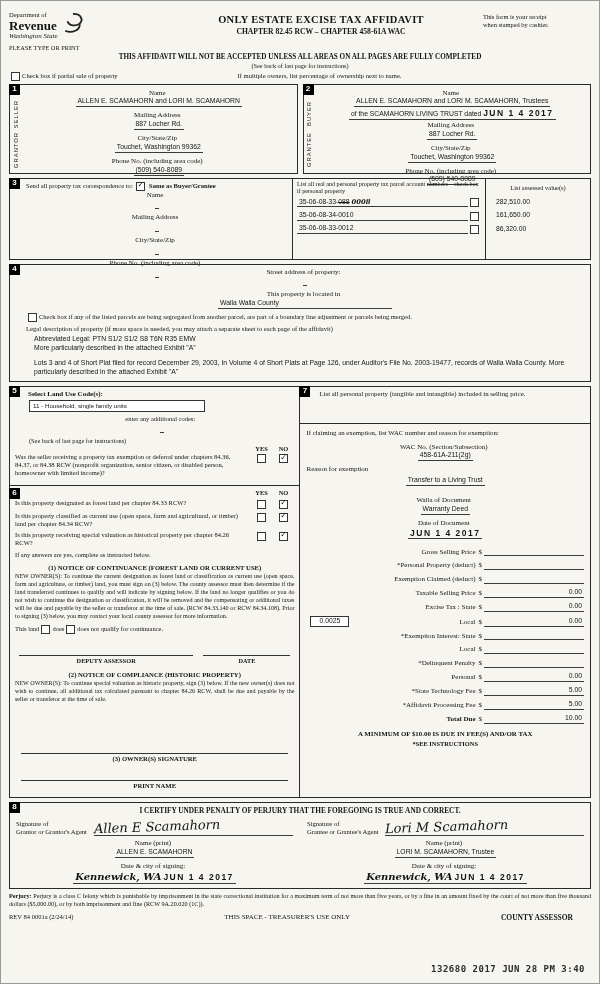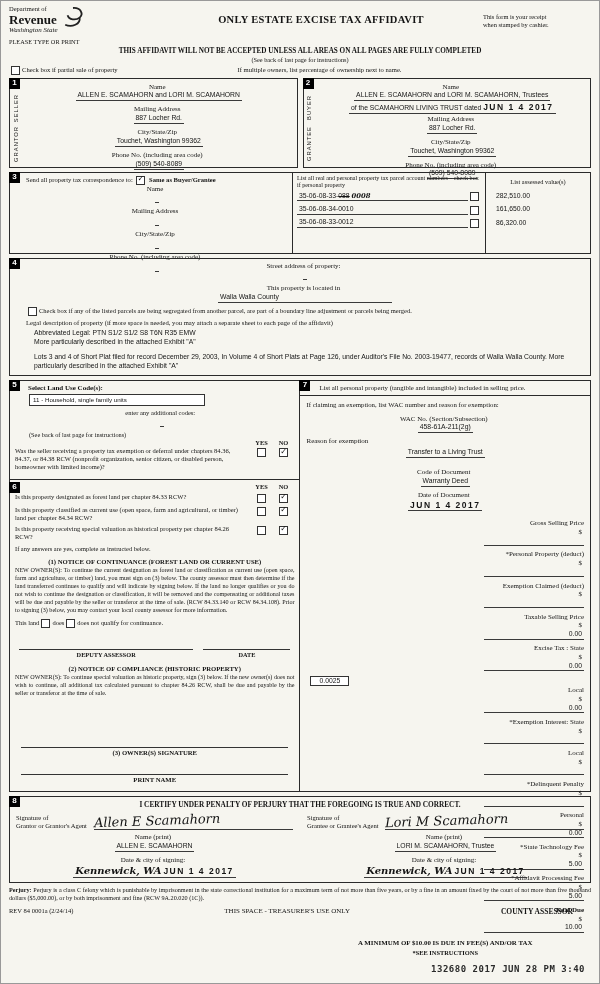--- a/index.html
+++ b/index.html
@@ -18,21 +18,21 @@
   .frow{display:flex;align-items:center;margin-bottom:4px;flex-direction:column;}
   .frow .lbl{white-space:nowrap;margin-right:3px;}
   .stampd{font-family:"Liberation Sans",sans-serif;font-weight:bold;font-size:8.5px;letter-spacing:1.5px;white-space:nowrap;}
   .sig{font-family:"DejaVu Serif",serif;font-style:italic;font-size:13px;display:inline-block;transform:rotate(-2deg);}
   .hand{font-family:"DejaVu Serif",serif;font-style:italic;font-weight:bold;}
   .struck{text-decoration:line-through;}
 
   
   .hdr{display:flex;align-items:flex-start;}
   .hdr-left{width:150px;}
-  .logo-row{display:flex;align-items:flex-start;gap:3px;}
+  .logo-row{display:flex;align-items:flex-start;gap:3px;margin-top:6px;}
   .logo-dept{font-size:6.5px;}
   .logo-name{font-size:13px;font-weight:bold;line-height:1;}
   .logo-state{font-size:7px;font-style:italic;}
   .type-print{font-size:6.3px;margin-top:3px;}
   .hdr-center{flex:1;text-align:center;padding-top:8px;}
   .title{font-size:10.5px;font-weight:bold;letter-spacing:0.3px;}
   .chapter{font-size:7.6px;font-weight:bold;margin-top:1px;}
   .hdr-right{width:108px;font-size:6.4px;text-align:left;padding-top:8px;}
   .warn{text-align:center;font-weight:bold;font-size:7.2px;margin-top:1px;}
   .seeback{text-align:center;font-size:6.3px;}
@@ -85,21 +85,21 @@
   .dep-line{border-bottom:1px solid #333;height:9px;}
   .dep-lbl{text-align:center;font-weight:bold;font-size:6.3px;margin-top:1px;}
   .sigline-block{margin-top:auto;padding:0 6px;}
   .sigline{border-bottom:1px solid #333;height:11px;}
   .sigline-lbl{text-align:center;font-weight:bold;font-size:6.7px;margin:1px 0 6px 0;}
 
   
   .mid-right{width:50%;padding:3px 6px 4px 6px;position:relative;display:flex;flex-direction:column;box-sizing:border-box;}
   .s7-head{padding-left:13px;font-size:6.8px;}
   .hrule{border-top:1px solid #2a2a2a;margin:3px -6px;}
-  .m-row{display:flex;justify-content:flex-end;align-items:flex-end;margin-bottom:4.6px;flex-direction:column;}
+  .m-row{display:flex;justify-content:flex-end;align-items:flex-end;margin-bottom:4.6px;}
   .m-label{white-space:nowrap;font-size:7px;}
   .m-dollar{margin:0 2px 0 3px;}
   .m-line{width:100px;border-bottom:1px solid #3a3a3a;text-align:right;font-family:"Liberation Sans",sans-serif;
           font-size:6.8px;min-height:9px;padding:0 2px;box-sizing:border-box;}
   .rate-box{border:1px solid #333;background:#fff;padding:0 8px;margin-right:auto;margin-left:4px;
             font-family:"Liberation Sans",sans-serif;font-size:6.8px;}
   .min-note{text-align:center;font-weight:bold;font-size:6.9px;margin-top:2px;}
 
   
   .s8{border:1px solid #2a2a2a;margin-top:4px;position:relative;padding:3px 6px 4px 6px;}
@@ -132,20 +132,21 @@
         </div>
         <svg width="24" height="24" viewBox="0 0 40 40">
           <path d="M20 5 C33 4 38 15 31 21 C25 26 13 25 11 17" fill="none" stroke="#222" stroke-width="3"></path>
           <path d="M7 33 C18 38 33 32 31 21" fill="none" stroke="#222" stroke-width="3"></path>
         </svg>
       </div>
       <div class="type-print">PLEASE TYPE OR PRINT</div>
     </div>
     <div class="hdr-center">
       <div class="title">ONLY ESTATE EXCISE TAX AFFIDAVIT</div>
+      <div class="chapter">CHAPTER 82.45 RCW – CHAPTER 458-61A WAC</div>
     </div>
     <div class="hdr-right">
       <div>This form is your receipt</div>
       <div>when stamped by cashier.</div>
     </div>
   </div>
   <div class="warn">THIS AFFIDAVIT WILL NOT BE ACCEPTED UNLESS ALL AREAS ON ALL PAGES ARE FULLY COMPLETED</div>
   <div class="seeback">(See back of last page for instructions)</div>
   <div class="partial">
     <span class="cb"></span>
@@ -388,21 +389,21 @@
       <div style="font-size:6.8px;margin:2px 0 5px 0;">If claiming an exemption, list WAC number and reason for exemption:</div>
       <div class="frow">
           <span class="lbl">WAC No. (Section/Subsection)</span>
         <span class="fill"><span class="val">458-61A-211(2g)</span></span>
         </div>
       <div style="font-size:7px;margin-bottom:2px;">Reason for exemption</div>
       <div class="frow">
           <span class="fill"><span class="val">Transfer to a Living Trust</span></span>
         </div>
       <div class="frow" style="margin-top:6px;">
-          <span class="lbl">Code of Document</span>
+          <span class="lbl">Walla of Document</span>
         <span class="fill"><span class="val">Warranty Deed</span></span>
         </div>
       <div class="frow" style="margin-bottom:8px;">
           <span class="lbl">Date of Document</span>
         <span class="fill"><span class="stampd">JUN 1 4 2017</span></span>
         </div>
 
       <div class="m-row">
           <span class="m-label">Gross Selling Price</span>
           <span class="m-dollar">$</span>

